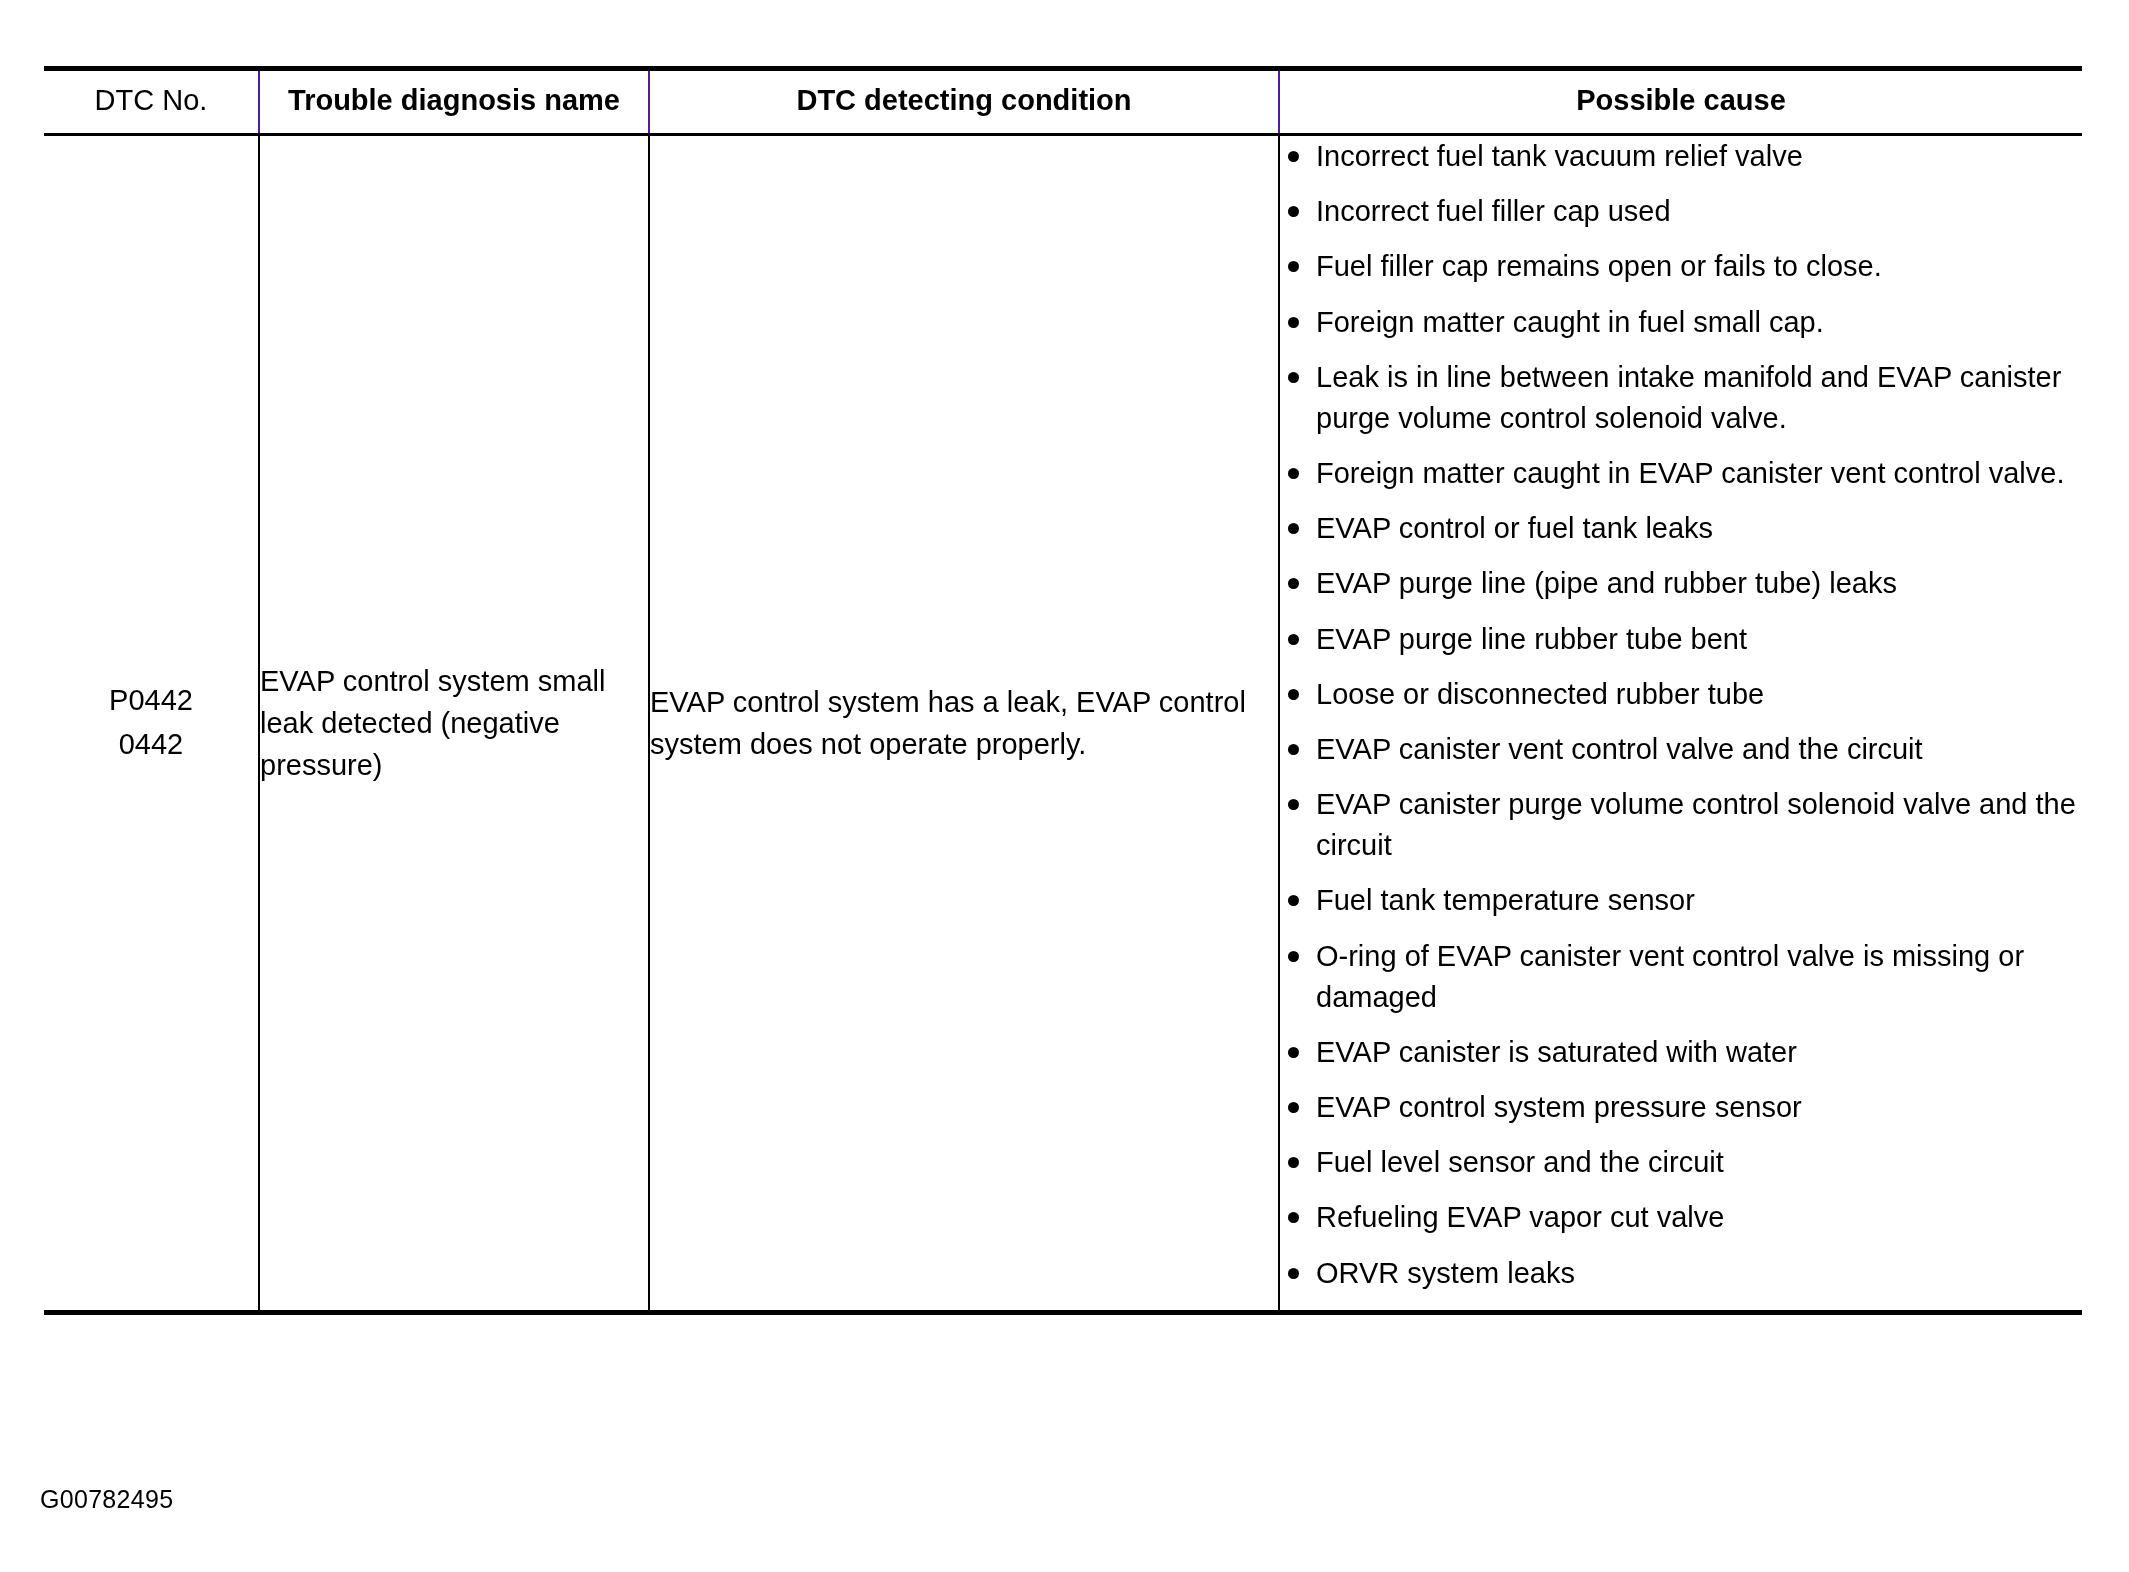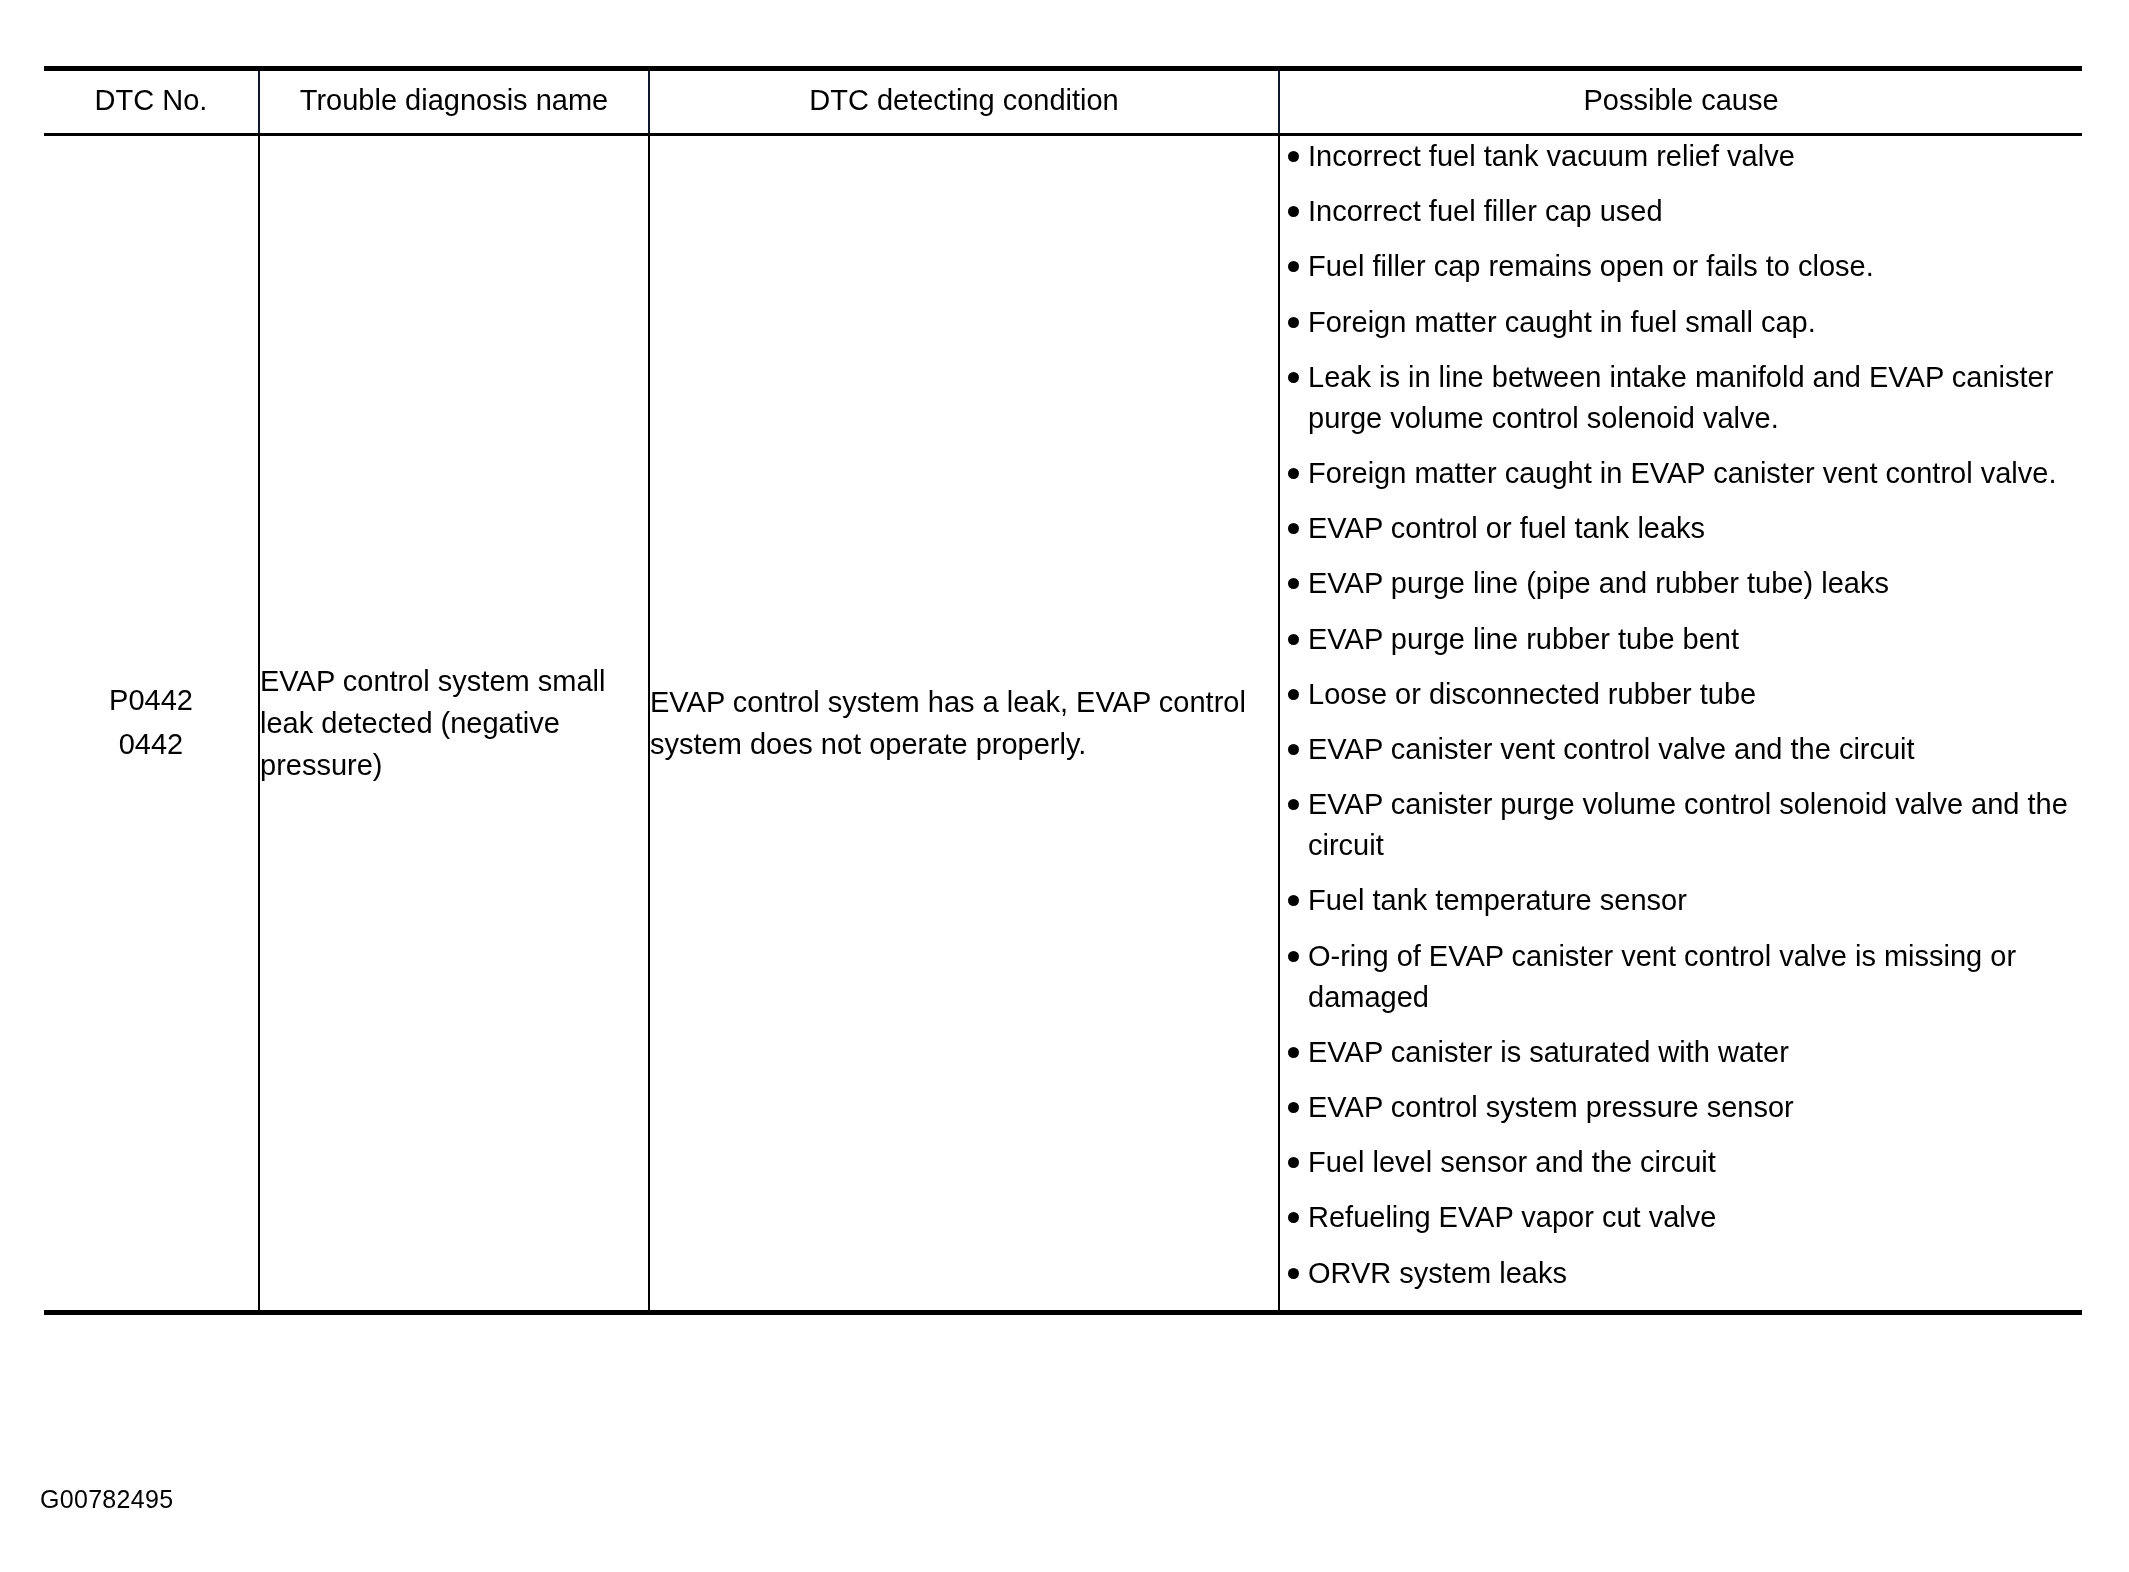--- a/index.html
+++ b/index.html
@@ -40,21 +40,22 @@
   table.dtc thead th {
     font-weight: normal;
     font-size: 29px;
     padding: 13px 6px 16px 6px;
     text-align: center;
     vertical-align: middle;
     border-top: 5px solid #000;
     border-bottom: 3px solid #000;
   }
   table.dtc thead th.divider {
-    border-left: 2px solid #0f172a;
+    border-left: 2px solid #4c1d95;
+    font-weight: bold;
   }
   table.dtc tbody td {
     vertical-align: middle;
     font-size: 29px;
     padding: 0;
     border-bottom: 5px solid #000;
   }
   table.dtc tbody td.divider {
     border-left: 2px solid #000;
   }
@@ -70,21 +71,21 @@
     padding: 18px 10px 16px 26px;
     vertical-align: top;
   }
   ul.causes {
     list-style: none;
     margin: 0;
     padding: 0;
   }
   ul.causes li {
     position: relative;
-    padding-left: 28px;
+    padding-left: 36px;
     margin: 0 0 14px 0;
     line-height: 1.42;
     font-size: 29px;
   }
   ul.causes li:last-child { margin-bottom: 16px; }
   ul.causes li::before {
     content: "";
     position: absolute;
     left: 8px;
     top: 15px;

